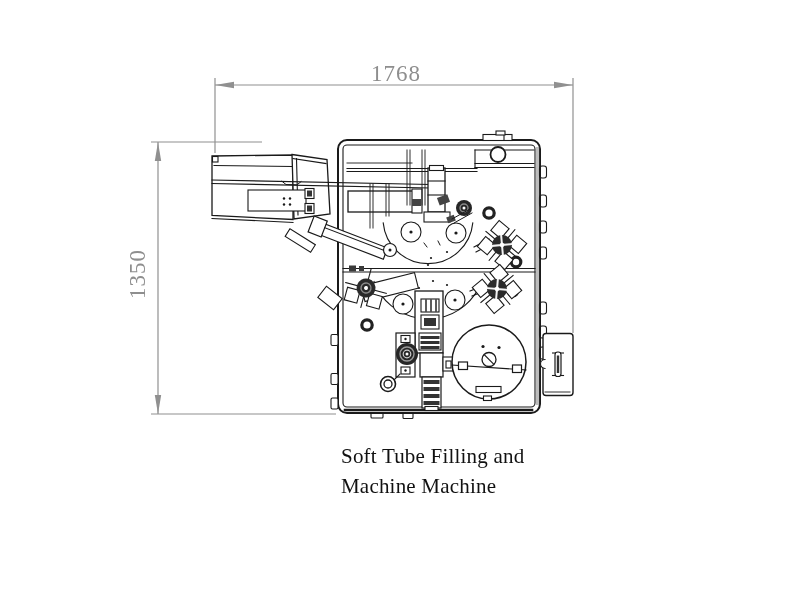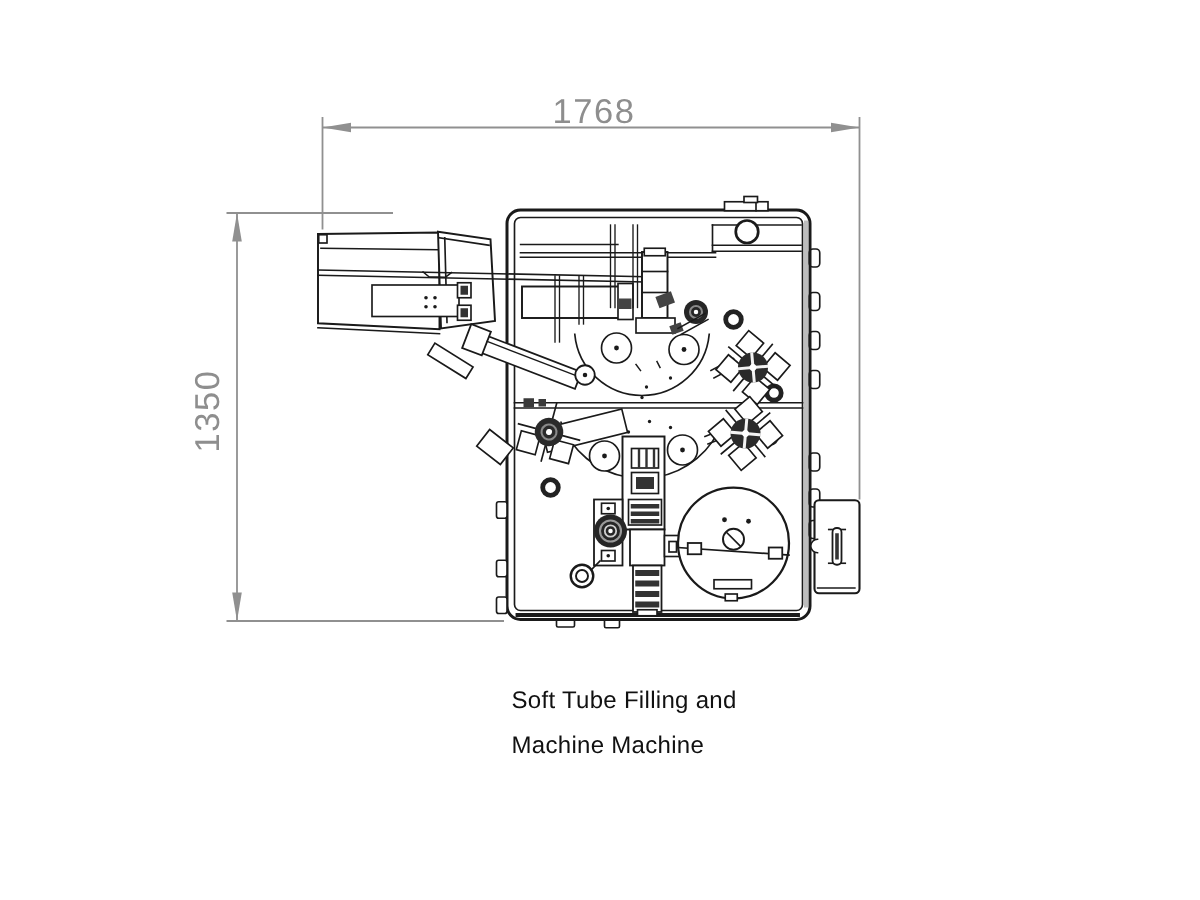--- a/index.html
+++ b/index.html
@@ -1,29 +1,29 @@
 <!DOCTYPE html>
 <html><head>
 <meta charset="utf-8">
 <style>
   html,body { margin:0; padding:0; background:#ffffff; }
   .canvas {
     position:relative; width:780px; height:600px; background:#ffffff;
-    font-family:Liberation Sans, sans-serif; overflow:hidden;
+    font-family:Liberation Serif, serif; overflow:hidden;
   }
   .canvas svg { position:absolute; left:0; top:0; }
   .dim-label {
     position:absolute; color:#8e8e8e; font-size:23px; line-height:26px;
     text-align:center; letter-spacing:1px; white-space:nowrap;
   }
   .dim-label.dim-w { left:357px; top:61px; width:78px; }
   .dim-label.dim-h { left:99px; top:261px; width:78px; transform:rotate(-90deg); }
   .caption {
     position:absolute; left:341px; top:441px; color:#111111;
-    font-size:16px; line-height:30px; letter-spacing:0.2px;margin-top:12px;
+    font-size:21px; line-height:30px; letter-spacing:0.2px;
   }
 </style>
 </head>
 <body>
 
 <div class="canvas">
 
   <svg width="800" height="600" viewBox="0 0 800 600">
 
     <g stroke="#909090" stroke-width="1.2" fill="none">

